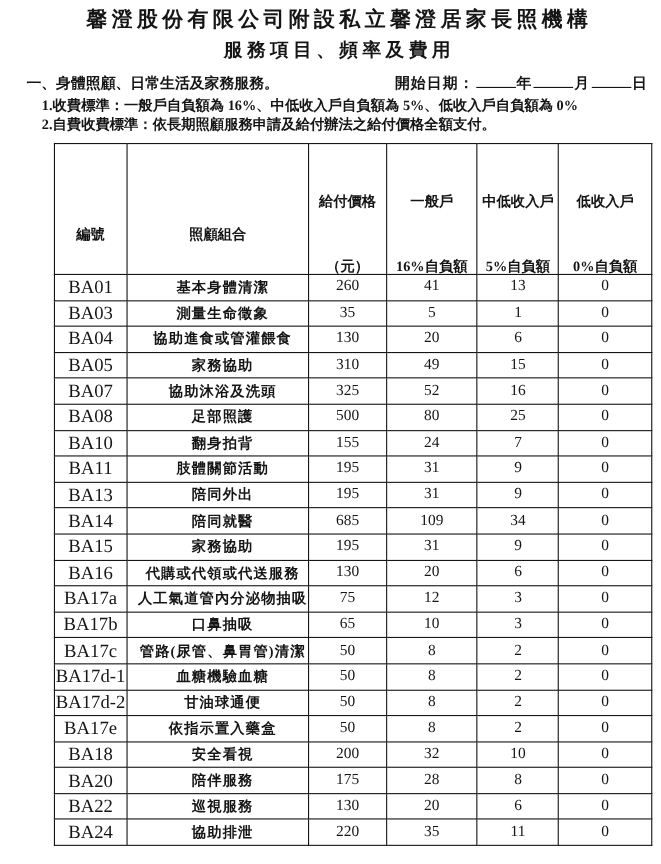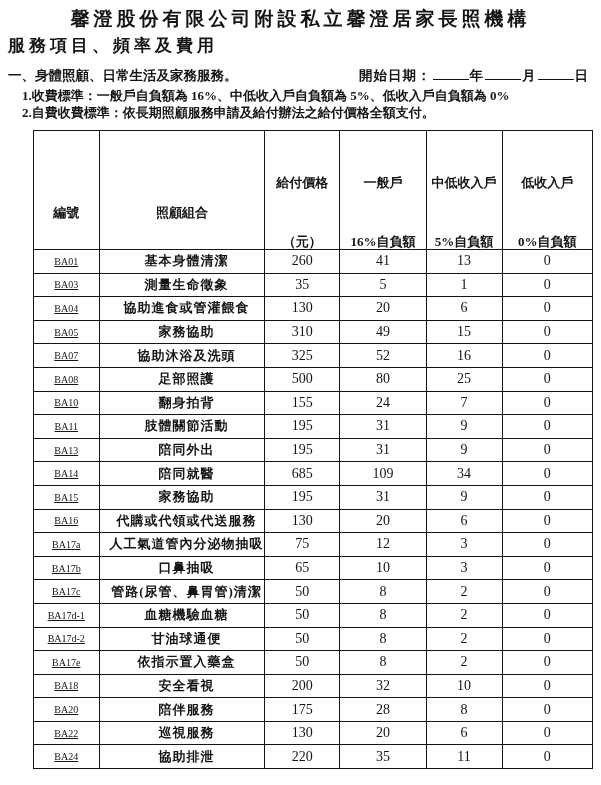--- a/index.html
+++ b/index.html
@@ -11,32 +11,32 @@
     width: 601px;
     height: 785px;
     overflow: hidden;
     font-family: "Liberation Serif", "DejaVu Serif", serif;
     color: #151515;
   }
   .page {
     box-sizing: border-box;
     width: 601px;
     height: 785px;
-    padding: 7px 8px 0 8px;
+    padding: 7px 8px 0 24px;
   }
   .title {
     text-align: center;
     font-size: 19px;
     font-weight: bold;
     letter-spacing: 4px;
     line-height: 24px;
     white-space: nowrap;
   }
   .subtitle {
-    text-align: left;
+    text-align: center;
     font-size: 17px;
     font-weight: bold;
     letter-spacing: 4px;
     line-height: 22px;
     margin-top: 4px;
   }
   .section-line {
     display: flex;
     justify-content: space-between;
     align-items: baseline;
@@ -83,23 +83,22 @@
     font-size: 13px;
     line-height: 15px;
     vertical-align: middle;
   }
   .fee-table td {
     height: 22.6px;
     font-size: 13.5px;
     vertical-align: middle;
   }
   td.cell-code {
-    font-size: 10px;
+    font-size: 17px;
     letter-spacing: 0px;
-    text-decoration: underline;
   }
   td.cell-name {
     text-align: center;
     padding-left: 9px;
     font-weight: bold;
     font-size: 13px;
     letter-spacing: 1px;
   }
   td.cell-num {
     font-size: 14px;

